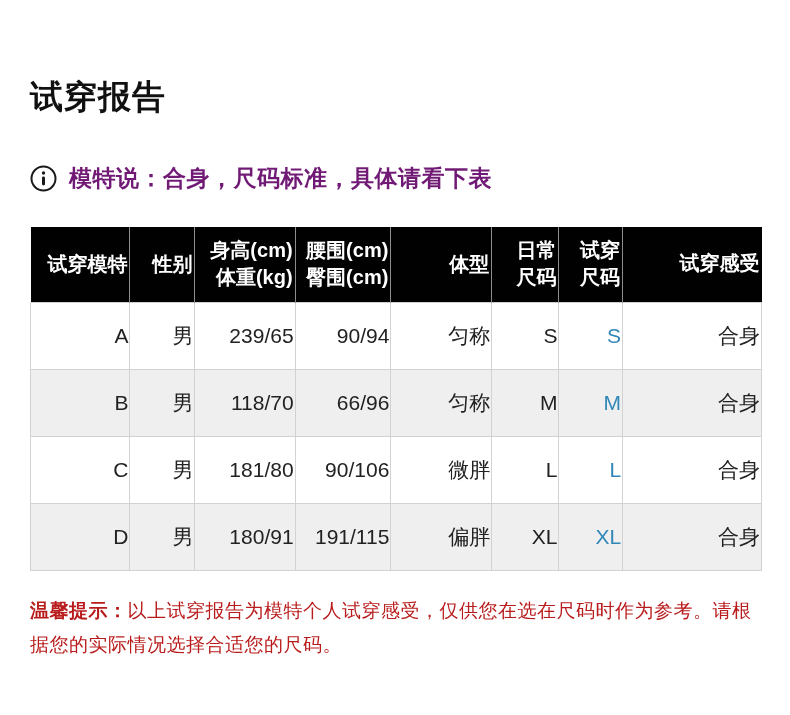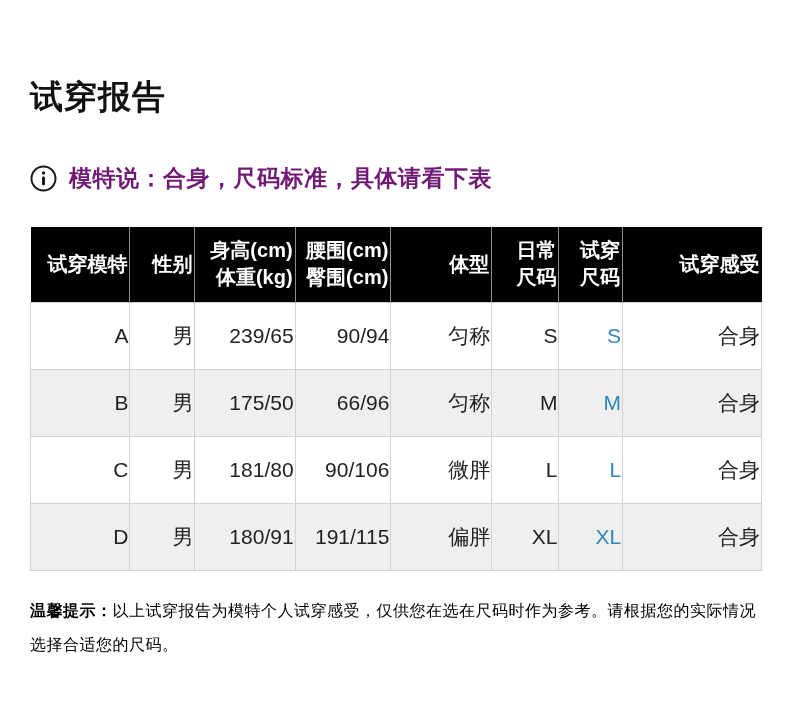--- a/index.html
+++ b/index.html
@@ -52,34 +52,34 @@
     color: #ffffff;
     font-weight: bold;
     font-size: 20px;
     height: 75px;
     padding: 0 2px;
     white-space: pre-line;
     line-height: 27px;
     border-right: 1px solid #8d8d8d;
     vertical-align: middle;
   }
-  .fitting-table thead th:last-child { border-right: none; }
+  .fitting-table thead th:last-child { border-right: none; font-family: Liberation Mono, monospace; }
   .fitting-table tbody td {
     height: 67px;
     font-size: 21px;
     color: #222222;
     border: 1px solid #d2d2d2;
     background: #ffffff;
     vertical-align: middle;
   }
   .fitting-table tbody tr:nth-child(even) td { background: #efefef; }
   .footer-note {
     margin-top: 23px;
-    font-size: 16px;
-    color: #000000;
+    font-size: 19px;
+    color: #b91c1c;
     line-height: 34px;
     letter-spacing: 0.5px;
   }
   .footer-note .note-label { font-weight: bold; }
 </style>
 </head>
 <body>
 
 <div class="page">
 
@@ -128,21 +128,21 @@
           <td>239/65</td>
           <td>90/94</td>
           <td>匀称</td>
           <td>S</td>
           <td style="color: rgb(49, 135, 184);">S</td>
           <td>合身</td>
         </tr>
         <tr>
           <td>B</td>
           <td>男</td>
-          <td>175/50</td>
+          <td>118/70</td>
           <td>66/96</td>
           <td>匀称</td>
           <td>M</td>
           <td style="color: rgb(49, 135, 184);">M</td>
           <td>合身</td>
         </tr>
         <tr>
           <td>C</td>
           <td>男</td>
           <td>181/80</td>

